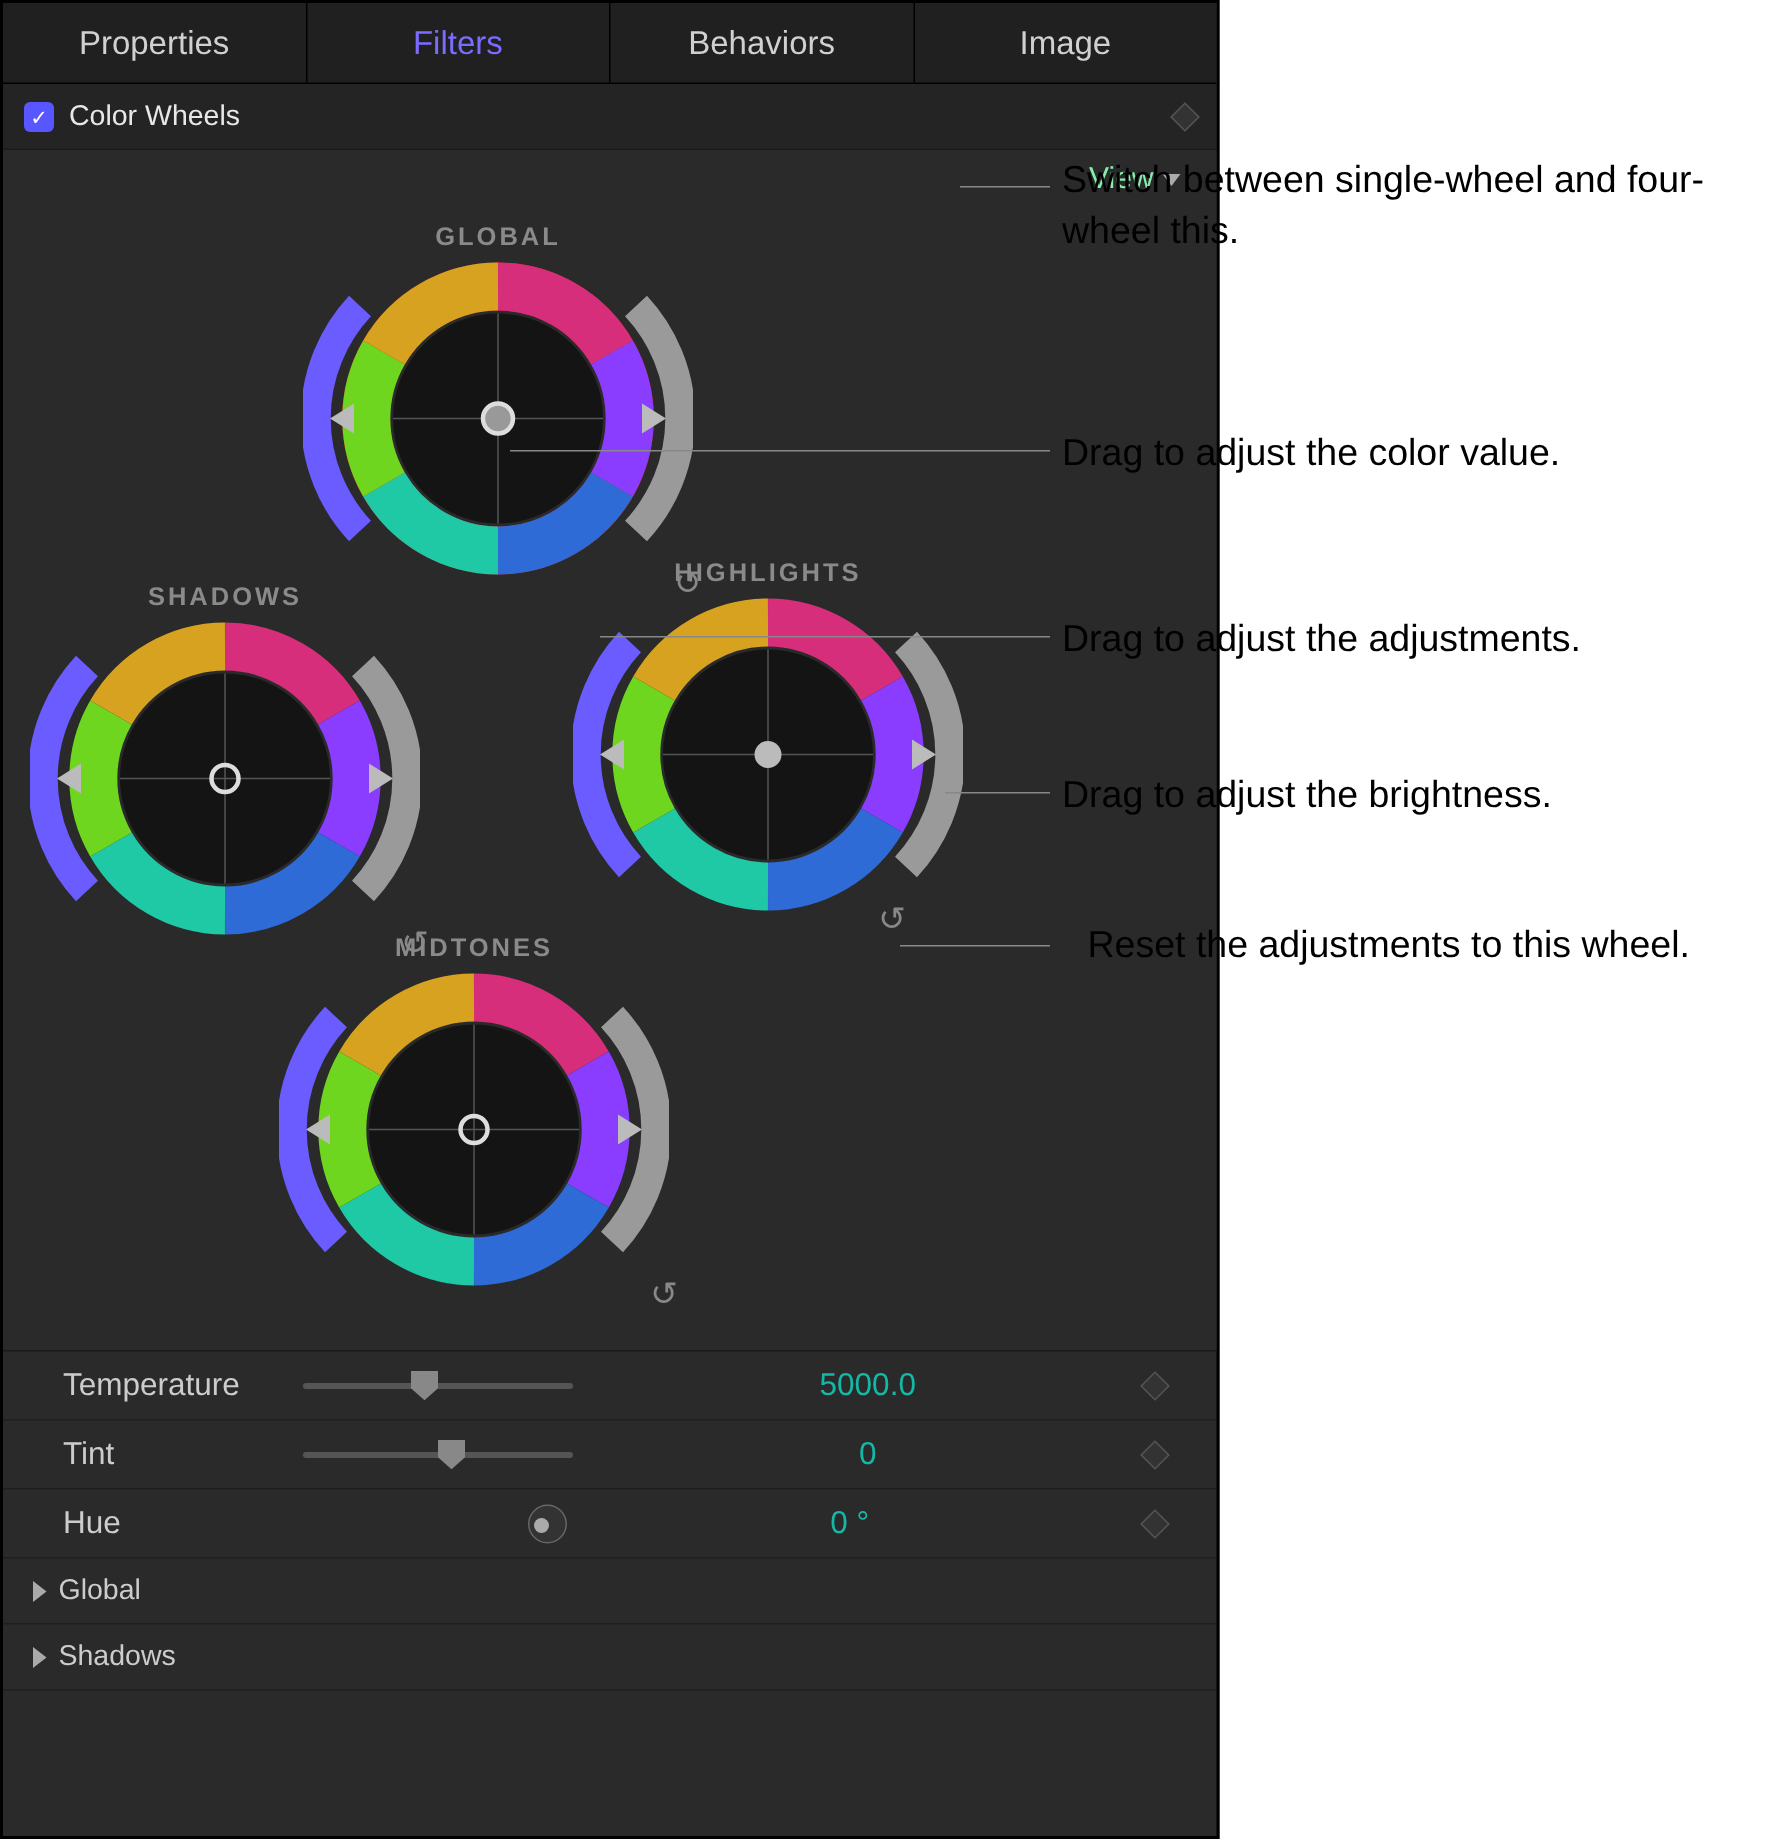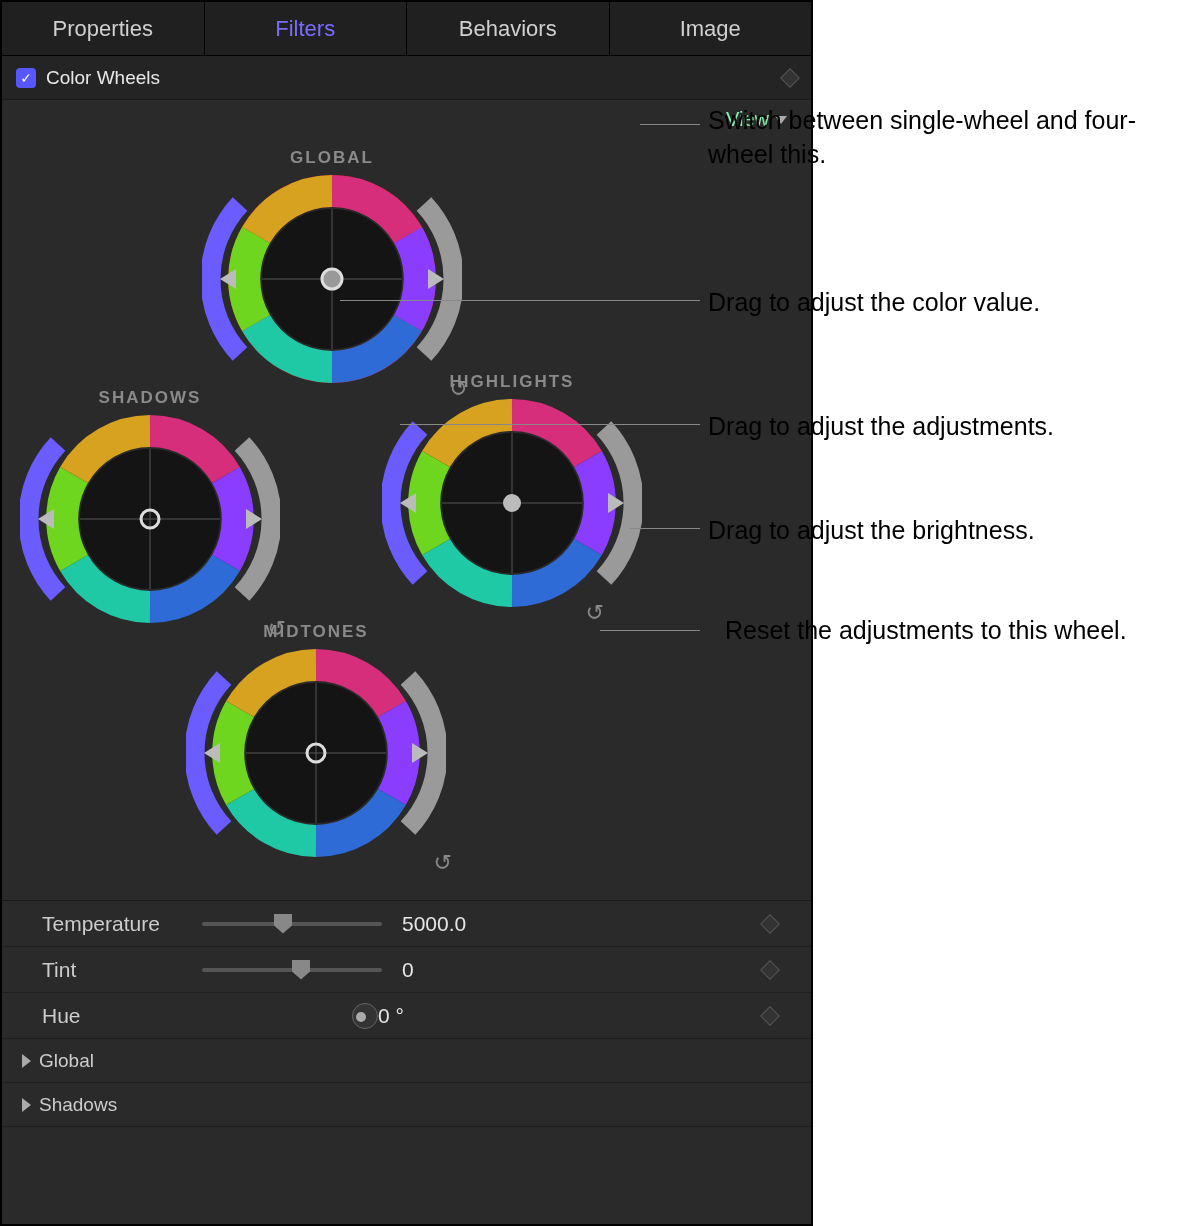--- a/index.html
+++ b/index.html
@@ -55,21 +55,21 @@
     background:#888; clip-path: polygon(0 0,100% 0,100% 60%,50% 100%,0 60%);
   }
   .param-dial {
     width:26px; height:26px; border-radius:50%; background:#333;
     border:1px solid #666; position:relative; margin-left:150px;
   }
   .param-dial::after{
     content:""; position:absolute; width:10px; height:10px; border-radius:50%;
     background:#aaa; left:3px; top:8px;
   }
-  .param-value { flex:1; text-align:left; color:#e5e5e5; }
+  .param-value { flex:1; text-align:center; color:#14b8a6; }
   .param-key { width:30px; display:flex; justify-content:center; }
   .disclosure-row {
     display:flex; align-items:center; height:44px; padding:0 14px 0 20px;
     border-bottom:1px solid #1f1f1f; color:#ccc; font-size:19px; gap:8px;
   }
   .tri-right {
     width:0; height:0; border-top:7px solid transparent; border-bottom:7px solid transparent;
     border-left:9px solid #aaa;
   }
   

